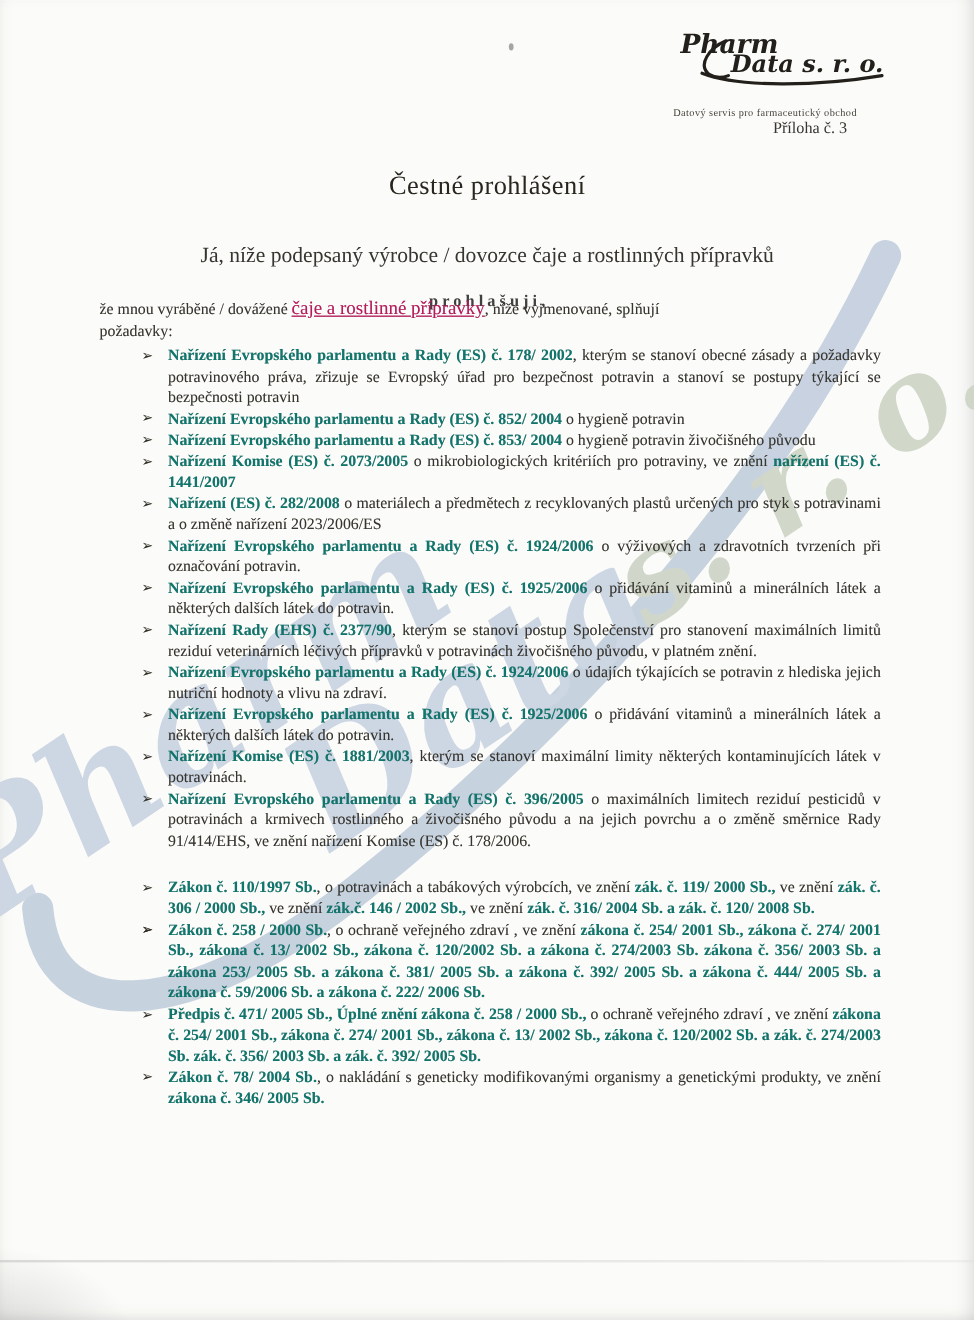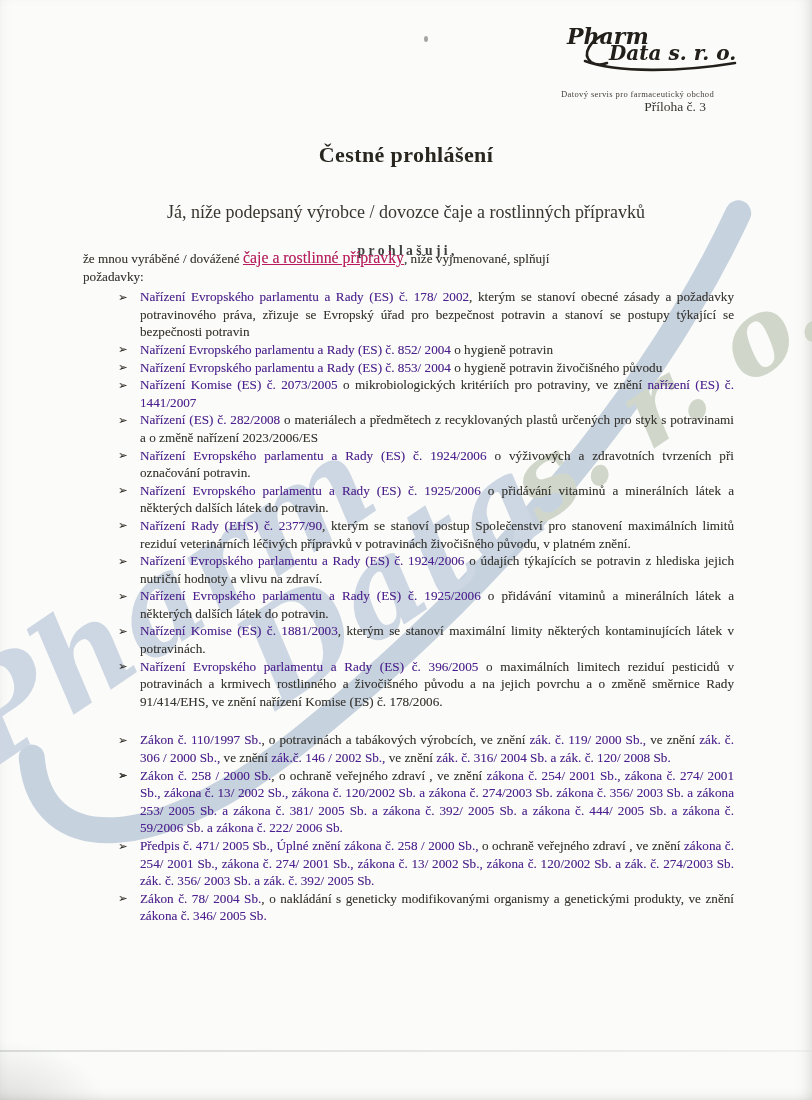--- a/index.html
+++ b/index.html
@@ -26,38 +26,38 @@
   .logo .tagline{
     font-size:8.6px;letter-spacing:.35px;color:#46423c;margin-top:17px;
     white-space:nowrap;
   }
   .annex{
     position:absolute;top:99px;left:0;right:106px;text-align:right;
     font-size:13.5px;z-index:2;
   }
   .title{
     position:absolute;top:127px;left:0;width:100%;text-align:center;
-    font-size:22px;font-weight:bold;letter-spacing:.4px;color:#28261f;z-index:2;
+    font-size:22px;font-weight:normal;letter-spacing:.4px;color:#28261f;z-index:2;
   }
   .intro1{
     position:absolute;top:184px;left:0;width:100%;text-align:center;
     font-size:18px;z-index:2;
   }
   .declare{
     position:absolute;top:229px;left:0;width:100%;text-align:center;
     font-size:13.6px;font-weight:bold;color:#404040;z-index:2;
   }
   .content{
     position:absolute;top:249px;left:83px;width:651px;z-index:2;
     font-size:13.2px;line-height:17.6px;
     text-shadow:0 0 .45px rgba(55,53,47,.35);
   }
   .lead{margin:0 0 3px 0;}
   .emph{font-weight:normal;text-decoration:underline;font-size:15.8px;color:#be185d;}
-  .b{font-weight:normal;color:#4c1d95;}
+  .b{font-weight:bold;color:#0f766e;}
   ul.reg-list{list-style:none;margin:0 0 0 35px;padding:0;}
   ul.reg-list li{position:relative;padding-left:22px;text-align:justify;}
   ul.reg-list .marker{
     position:absolute;left:0;top:.5px;font-size:11.5px;color:#302d26;
     font-family:"DejaVu Sans",sans-serif;
   }
   .list-gap{height:21px;}
   .speck{
     position:absolute;left:424px;top:36px;width:4px;height:6px;border-radius:50%;
     background:rgba(95,95,92,.55);z-index:2;

